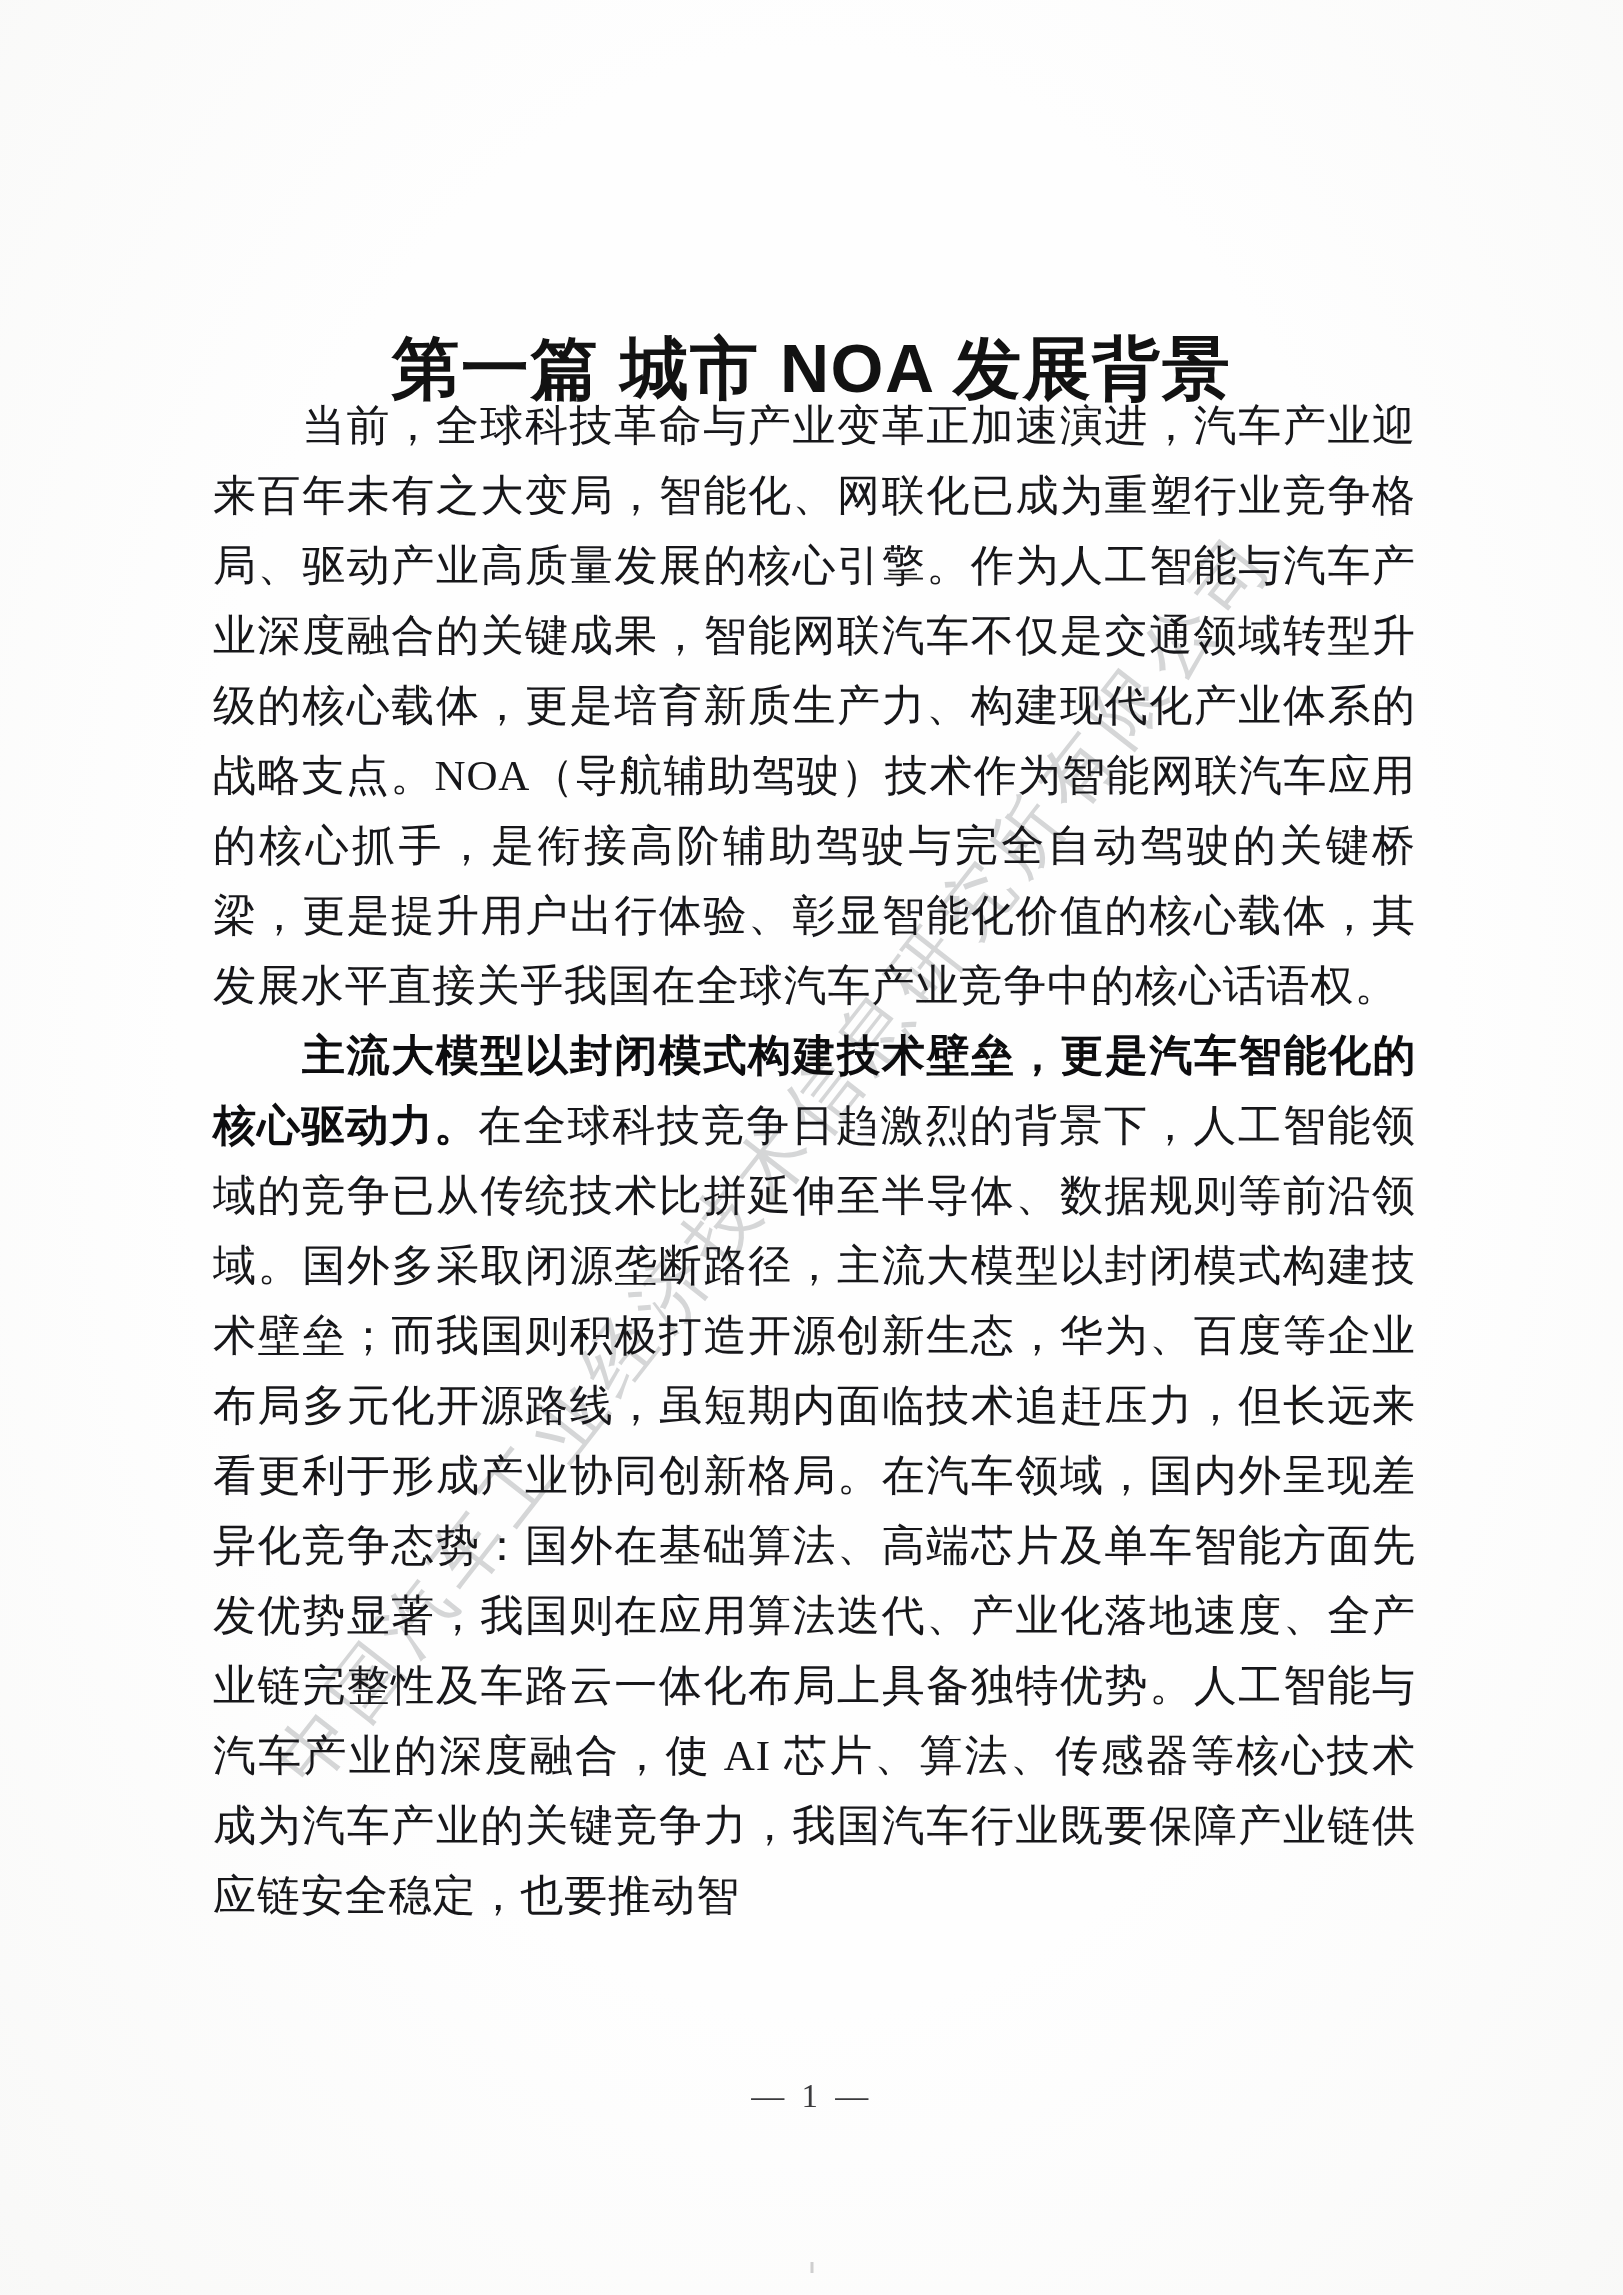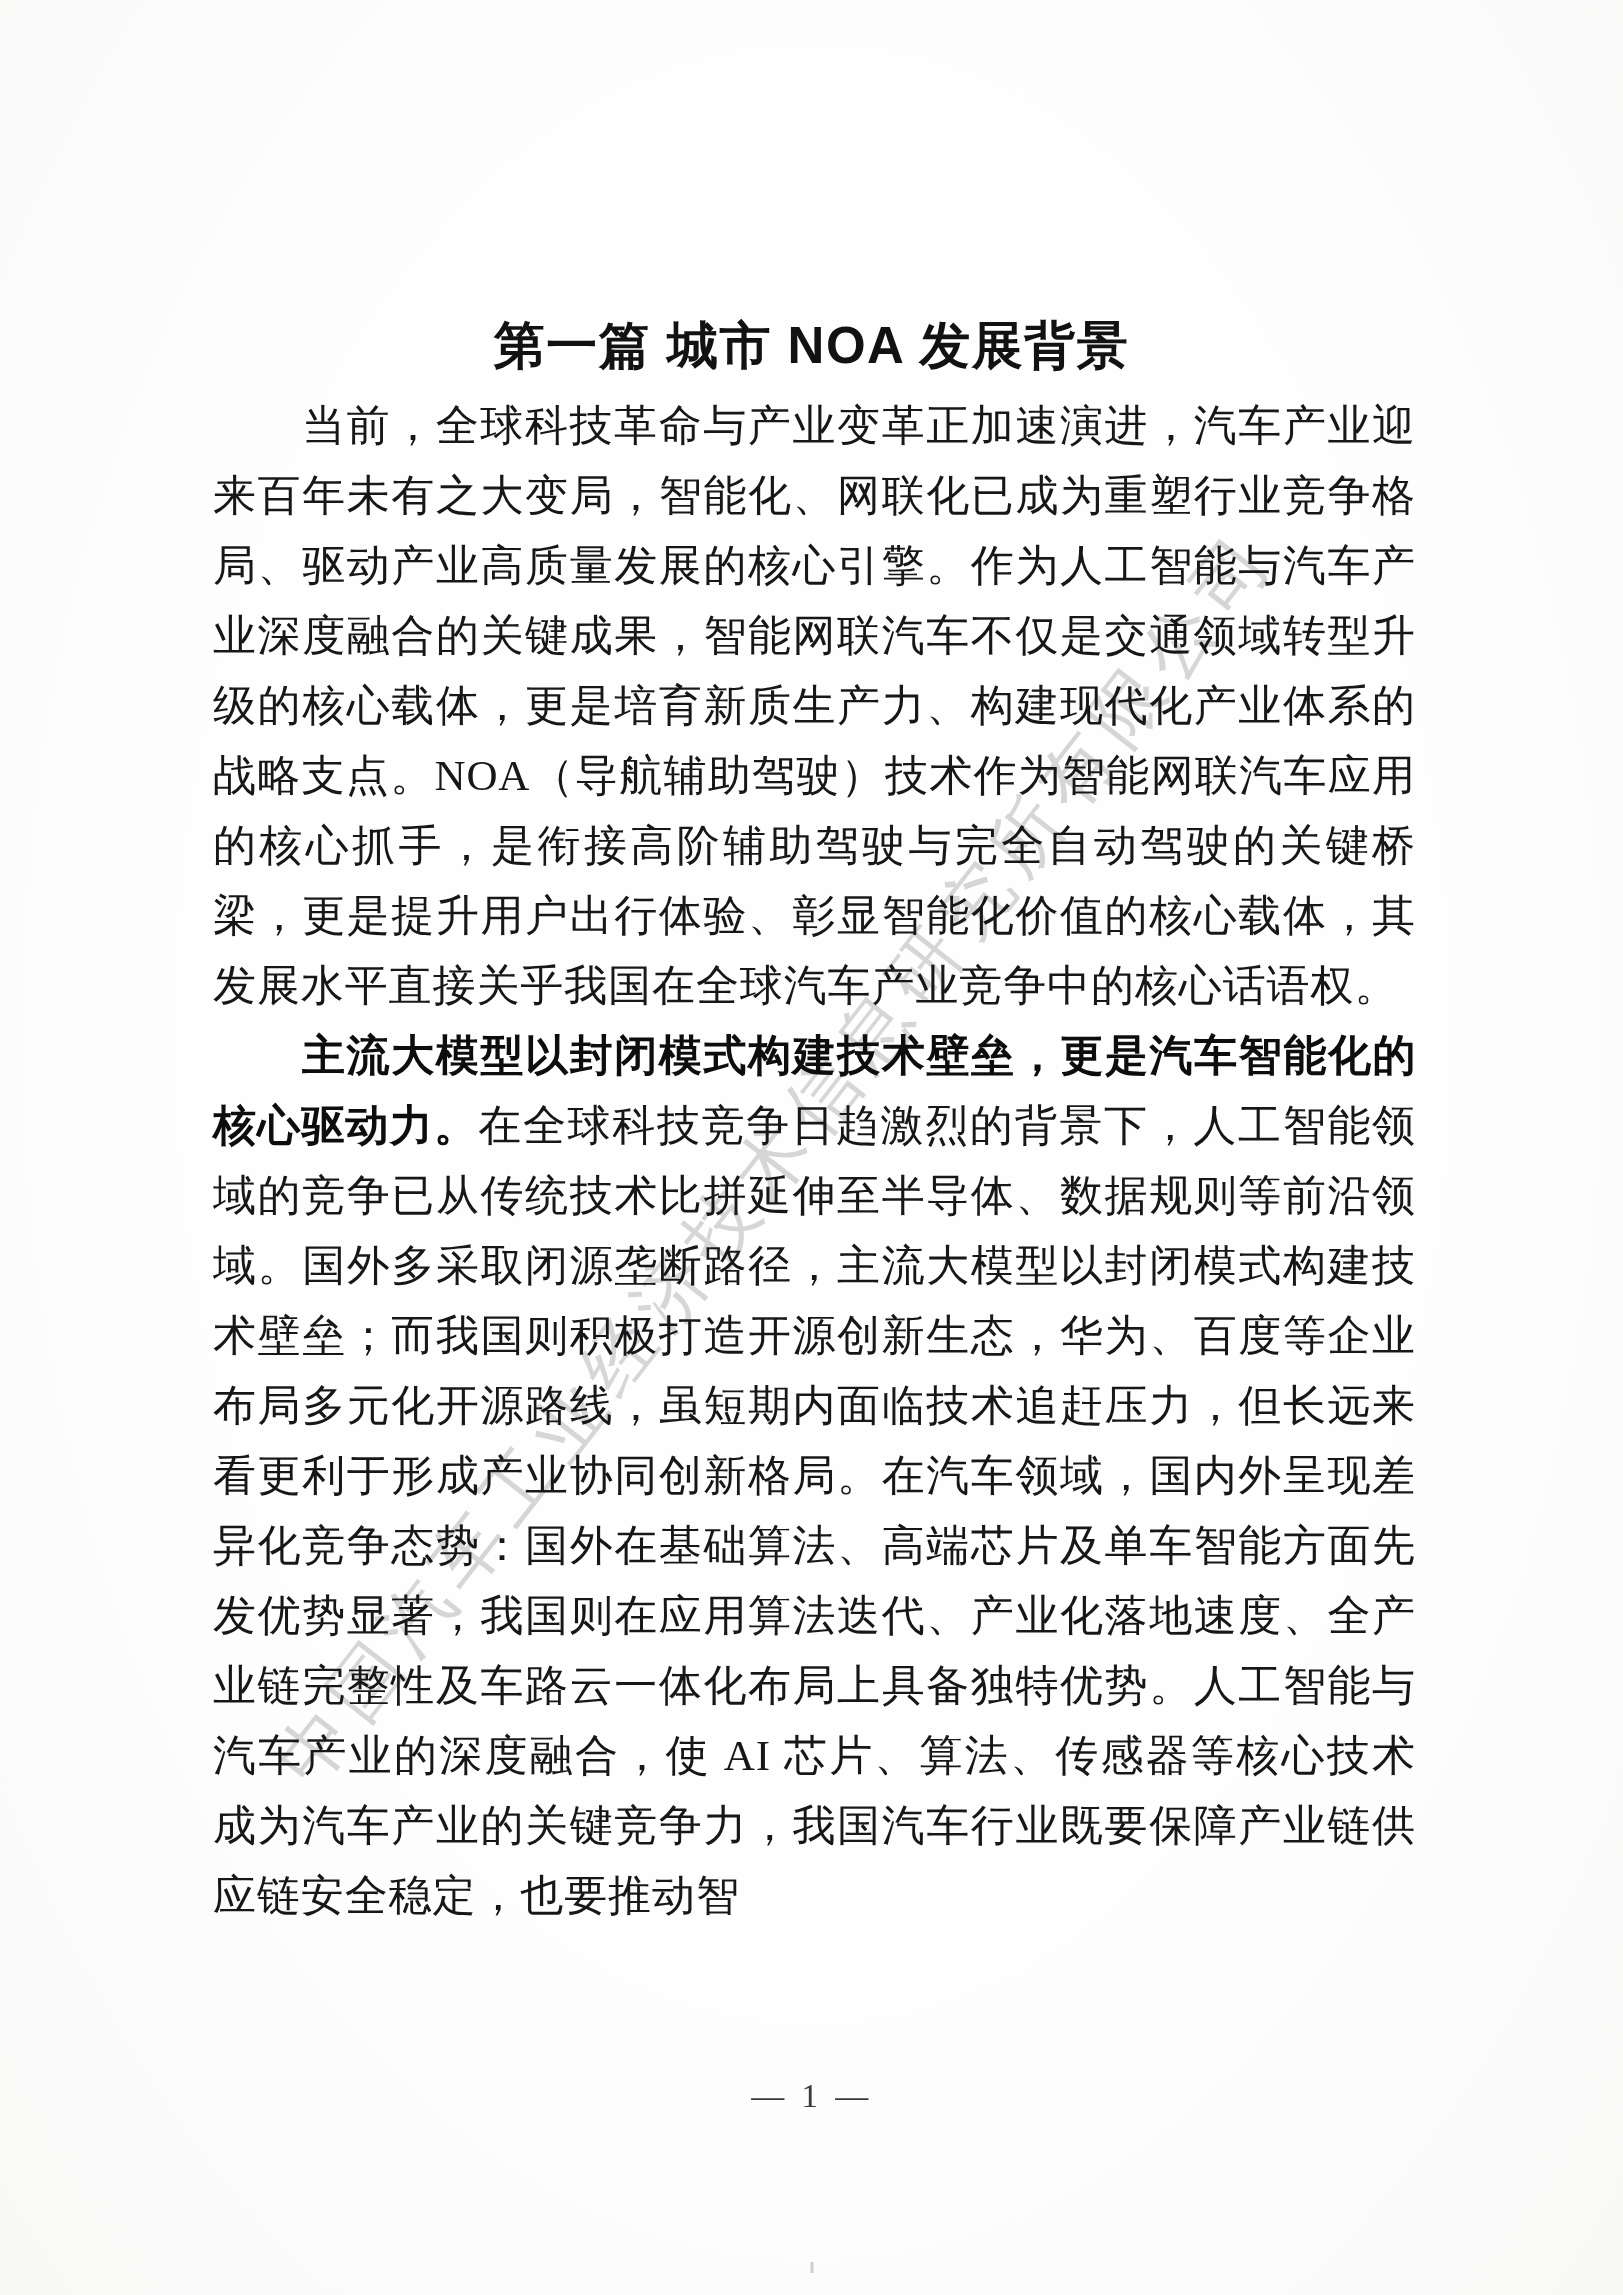--- a/index.html
+++ b/index.html
@@ -67,21 +67,21 @@
     z-index: 3;
   }
 
   #doc-title {
     position: absolute;
     left: 210px;
     top: 280px;
     width: 1203px;
     text-align: center;
     font-family: "Liberation Sans", "DejaVu Sans", sans-serif;
-    font-size: 51px;
+    font-size: 68px;
     font-weight: 700;
     color: #121212;
     letter-spacing: 1.5px;
     line-height: 1.25;
   }
 
   #body-text {
     position: absolute;
     left: 213px;
     top: 391px;

